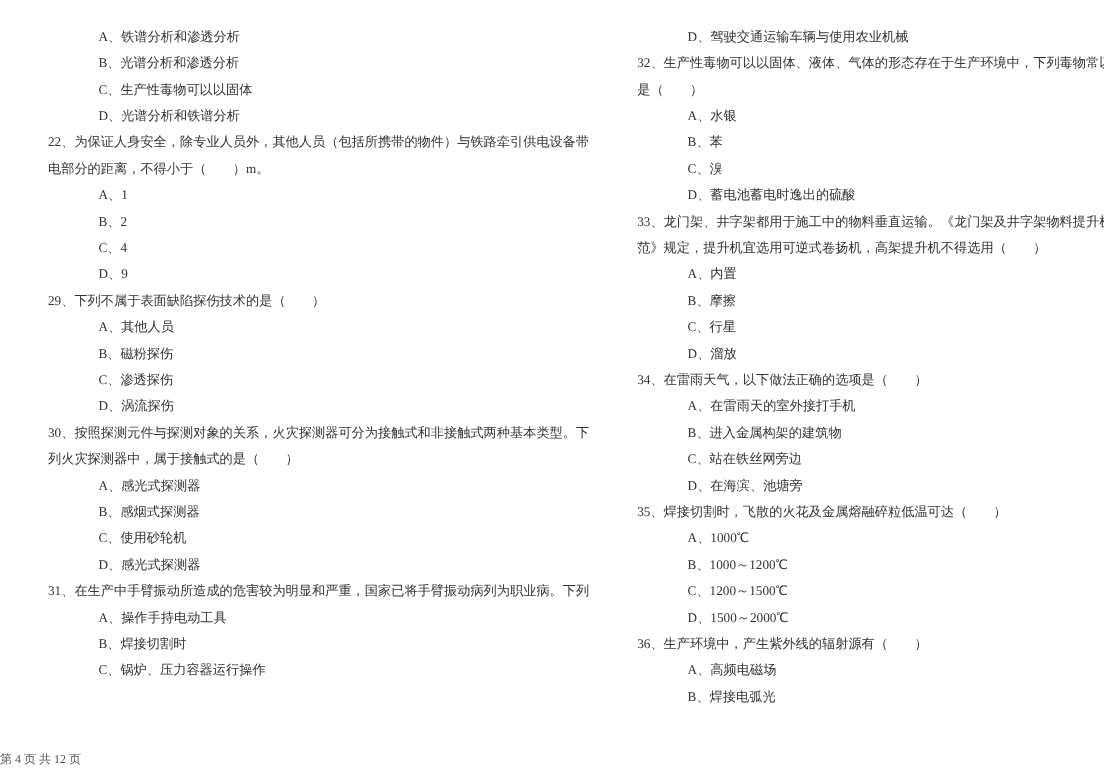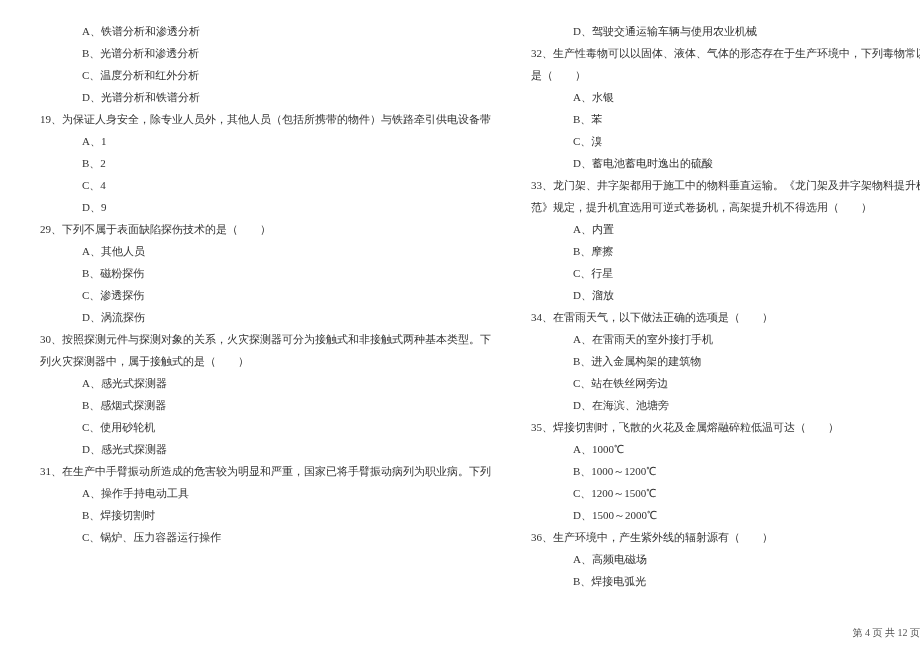--- a/index.html
+++ b/index.html
@@ -38,35 +38,36 @@
       padding-left: 0;
     }
     .q-cont {
       padding-left: 0;
     }
     .footer {
       position: absolute;
       bottom: 10px;
       left: 0;
       right: 0;
-      text-align: right;
+      text-align: left;
       font-size: 10px;
       color: #555;
     }
   </style>
 </head>
 <body>
 
 <div class="columns">
   <div class="col">
     <div class="line opt">A、铁谱分析和渗透分析</div>
     <div class="line opt">B、光谱分析和渗透分析</div>
-    <div class="line opt">C、温度分析和红外分析</div>
+    <div class="line opt">C、生产性毒物可以以固体</div>
     <div class="line opt">D、光谱分析和铁谱分析</div>
-    <div class="line q">19、为保证人身安全，除专业人员外，其他人员（包括所携带的物件）与铁路牵引供电设备带</div>
+    <div class="line q">22、为保证人身安全，除专业人员外，其他人员（包括所携带的物件）与铁路牵引供电设备带</div>
+    <div class="line q-cont">电部分的距离，不得小于（　　）m。</div>
     <div class="line opt">A、1</div>
     <div class="line opt">B、2</div>
     <div class="line opt">C、4</div>
     <div class="line opt">D、9</div>
     <div class="line q">29、下列不属于表面缺陷探伤技术的是（　　）</div>
     <div class="line opt">A、其他人员</div>
     <div class="line opt">B、磁粉探伤</div>
     <div class="line opt">C、渗透探伤</div>
     <div class="line opt">D、涡流探伤</div>
     <div class="line q">30、按照探测元件与探测对象的关系，火灾探测器可分为接触式和非接触式两种基本类型。下</div>

